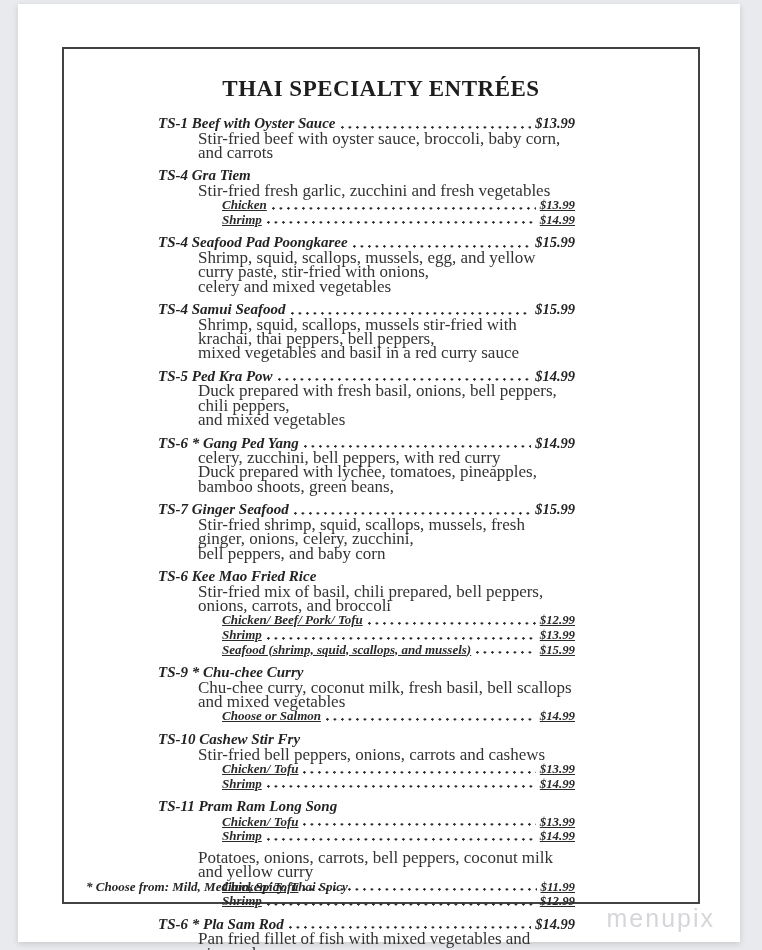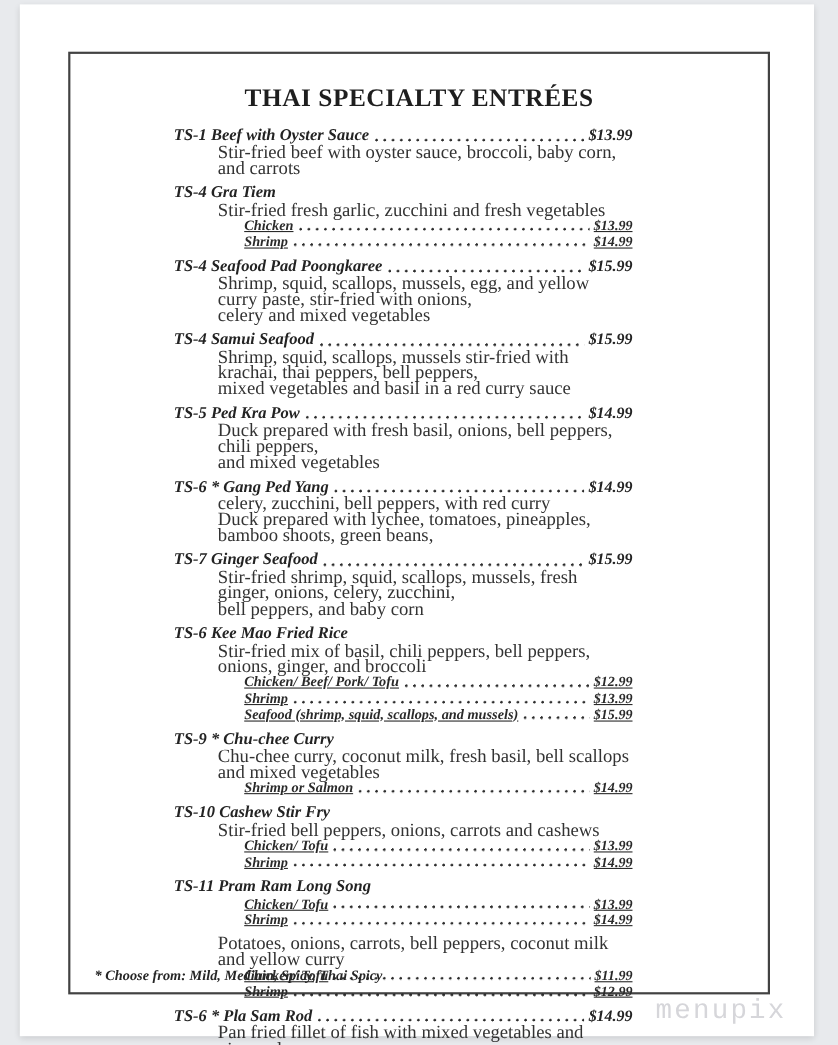--- a/index.html
+++ b/index.html
@@ -94,21 +94,21 @@
     font-size: 13px;
     font-weight: bold;
     font-style: italic;
     color: #262626;
     padding-left: 22px;
   }
   .watermark {
     position: absolute;
     right: 25px;
     bottom: 9px;
-    font-family: Liberation Mono, monospace;
+    font-family: Liberation Sans, sans-serif;
     font-size: 25px;
     font-weight: normal;
     letter-spacing: 2px;
     color: #d6d6da;
     user-select: none;
   }
 </style>
 </head>
 <body>
 
@@ -207,21 +207,21 @@
 
   <div class="desc-line">bell peppers, and baby corn</div>
 </div>
 
   <div class="item">
     <div class="item-head">
       <span class="item-name">TS-6 Kee Mao Fried Rice</span>
 
     </div>
 
-  <div class="desc-line">Stir-fried mix of basil, chili peppers, bell peppers, onions, ginger, and broccoli</div>
+  <div class="desc-line">Stir-fried mix of basil, chili prepared, bell peppers, onions, carrots, and broccoli</div>
 
   <div class="option">
     <span class="option-name">Chicken/ Beef/ Pork/ Tofu</span>
     <span class="dots"></span>
     <span class="option-price">$12.99</span>
   </div>
 
   <div class="option">
     <span class="option-name">Shrimp</span>
     <span class="dots"></span>
@@ -237,21 +237,21 @@
 
   <div class="item">
     <div class="item-head">
       <span class="item-name">TS-9 * Chu-chee Curry</span>
 
     </div>
 
   <div class="desc-line">Chu-chee curry, coconut milk, fresh basil, bell scallops and mixed vegetables</div>
 
   <div class="option">
-    <span class="option-name">Shrimp or Salmon</span>
+    <span class="option-name">Choose or Salmon</span>
     <span class="dots"></span>
     <span class="option-price">$14.99</span>
   </div>
 </div>
 
   <div class="item">
     <div class="item-head">
       <span class="item-name">TS-10 Cashew Stir Fry</span>
 
     </div>

